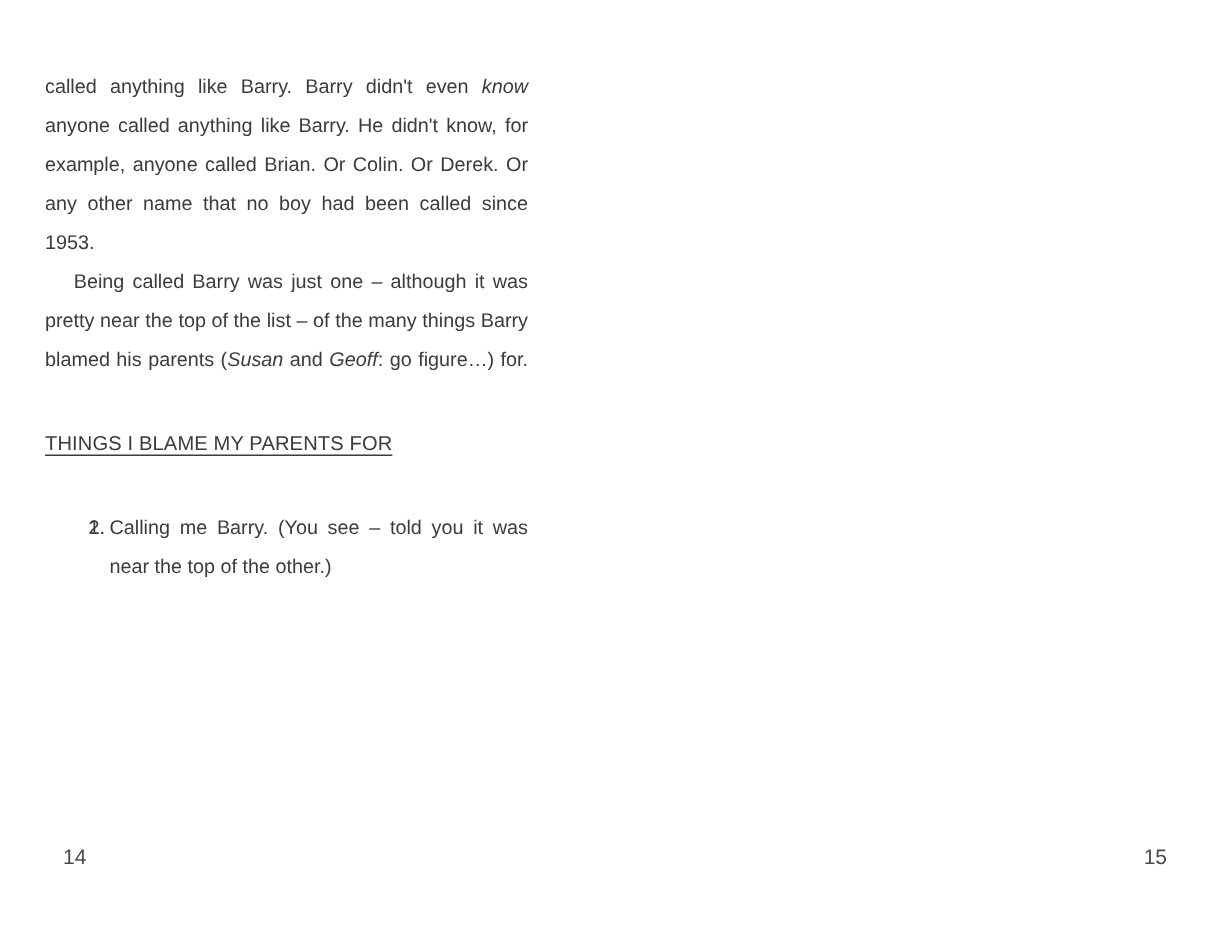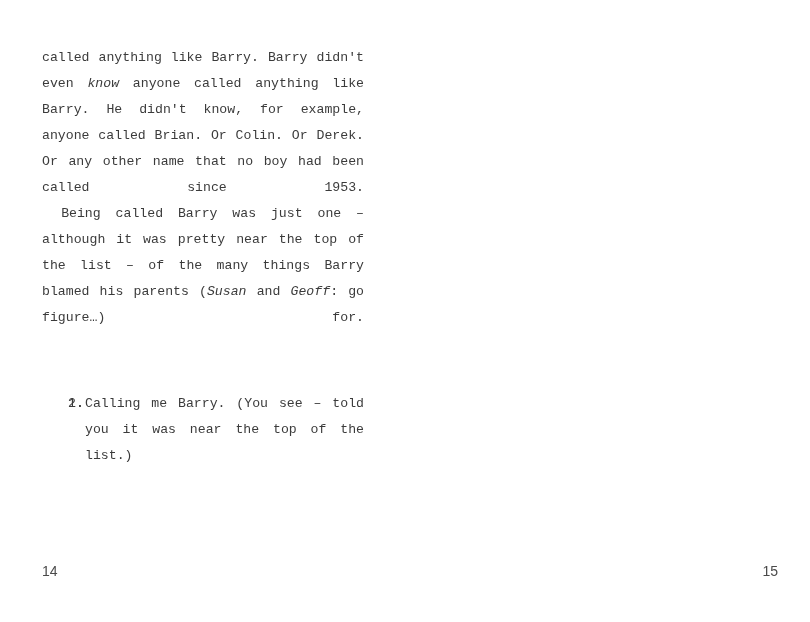--- a/index.html
+++ b/index.html
@@ -32,21 +32,21 @@
 
   .text-col {
     position: absolute;
     top: 45px;
     font-size: 13.2px;
     line-height: 26px;
     text-align: justify;
     text-justify: inter-word;
     color: #3b3b3b;
   }
-  .page-left  .text-col { left: 42px;  width: 322px; font-family: Liberation Mono, monospace; }
+  .page-left  .text-col { left: 30px;  width: 322px; }
 
   p.para {
     margin: 0;
     text-align: justify;
   }
   p.para.indent { text-indent: 1.45em; }
   p.para.noindent { text-indent: 0; }
 
   .heading {
     margin: 0;
@@ -109,30 +109,31 @@
   <div class="page page-left">
     <div class="text-col">
 
       <p class="para noindent force-justify"><span>called anything like Barry. Barry didn't even </span><span class="ital">know</span><span> anyone called anything like Barry. He didn't know, for example, anyone called Brian. Or Colin. Or Derek. Or any other name that no boy had been called since 1953.</span></p>
 
       <p class="para indent force-justify"><span>Being called Barry was just one – although it was pretty near the top of the list – of the many things Barry blamed his parents (</span><span class="ital">Susan</span><span> and </span><span class="ital">Geoff</span><span>: go figure…) for.</span></p>
 
 
       <div class="gap-m"></div>
 
+      <p class="heading">THINGS I BLAME MY PARENTS FOR</p>
 
       <div class="gap-m"></div>
 
       <ol class="blame-list">
         <li>
           <span class="num">1.</span>
         </li>
         <li>
           <span class="num">2.</span>
-          <span class="li-body">Calling me Barry. (You see – told you it was near the top of the list.)</span>
+          <span class="li-body">Calling me Barry. (You see – told you it was near the top of the other.)</span>
         </li>
       </ol>
 
     </div>
 
     <div class="folio folio-left">14</div>
   </div>
 
   <div class="page page-right">
 

